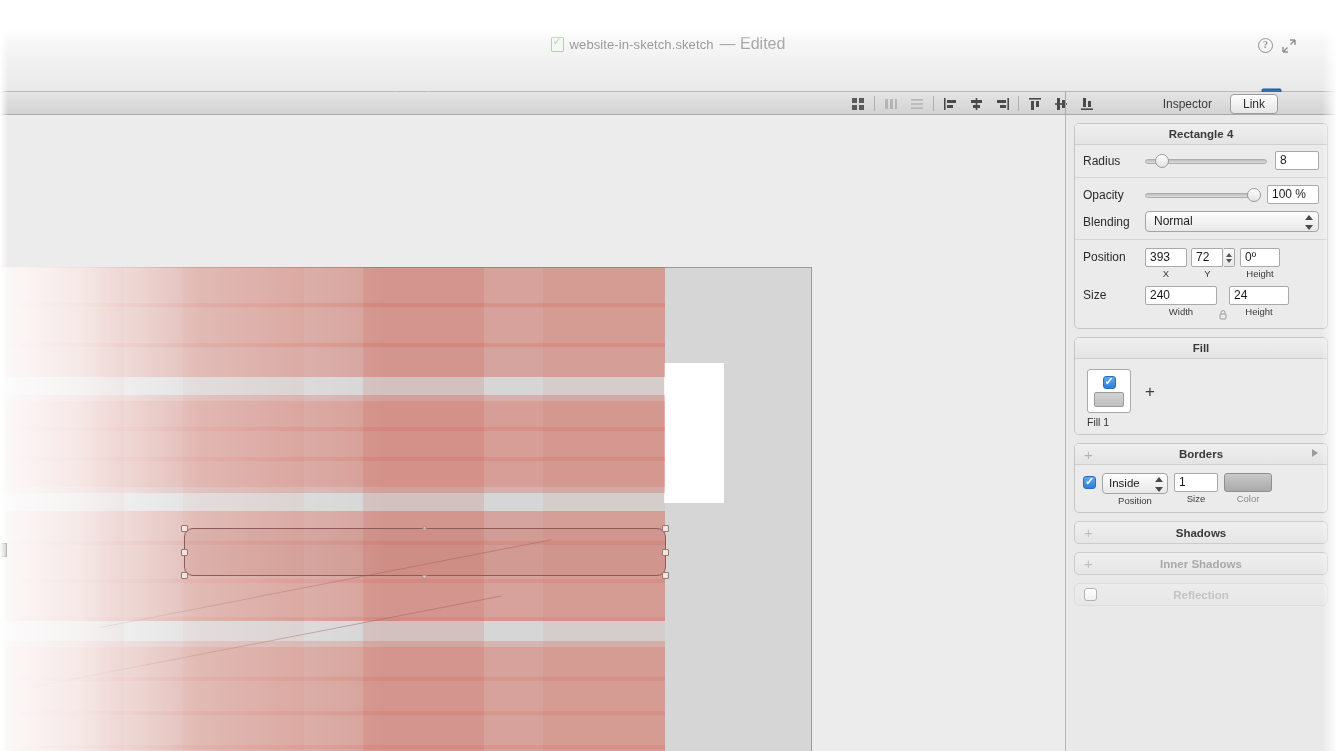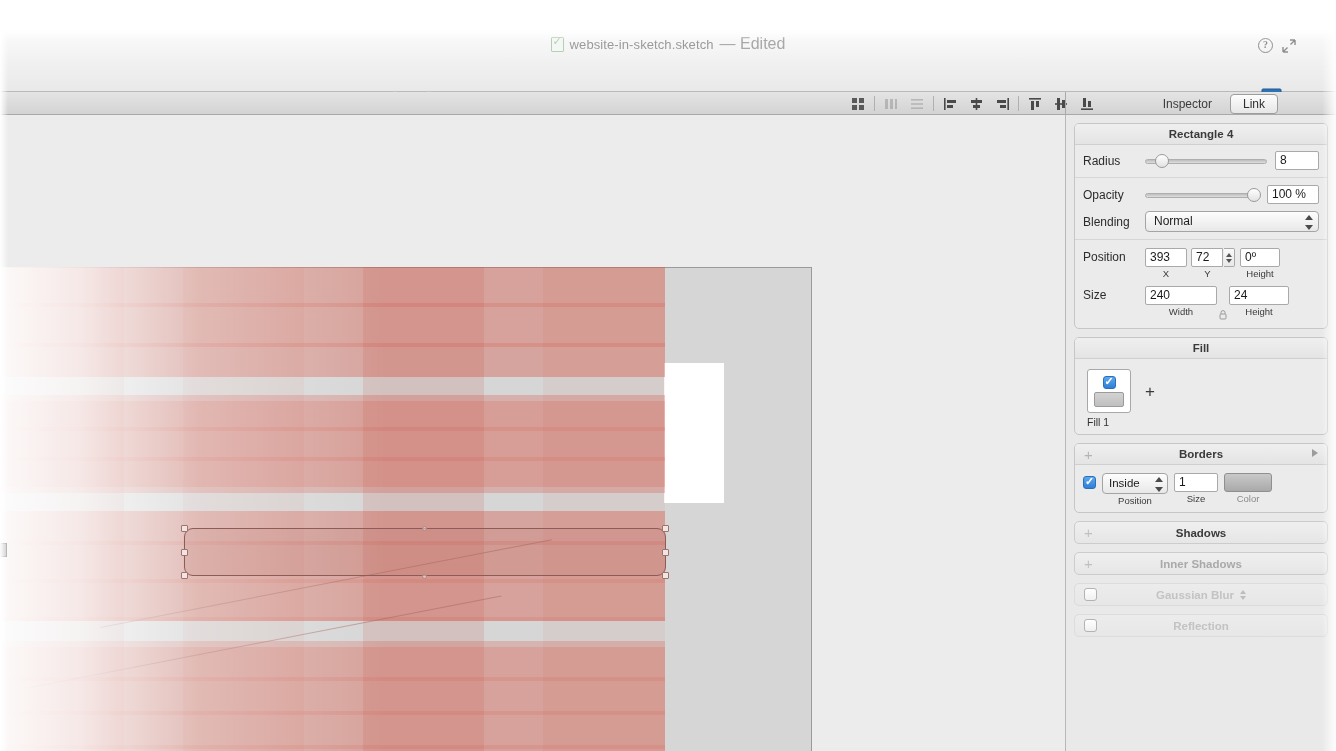--- a/index.html
+++ b/index.html
@@ -738,30 +738,20 @@
     <div class="panel-collapsed">
       <span class="plus-left">+</span>
       <span>Shadows</span>
     </div>
 
     <div class="panel-collapsed muted">
       <span class="plus-left">+</span>
       <span>Inner Shadows</span>
     </div>
 
-    <div class="panel-collapsed faint">
-      <span class="chk-left">
-        <span class="chk off" style="display:block;"></span>
-      </span>
-      <span>Gaussian Blur</span>
-      <span class="mini-stepper">
-          <i class="up"></i>
-          <i class="dn"></i>
-        </span>
-    </div>
 
     <div class="panel-collapsed faint">
       <span class="chk-left">
         <span class="chk off" style="display:block;"></span>
       </span>
       <span>Reflection</span>
     </div>
   </div>
 
   <div class="vignette-l"></div>

